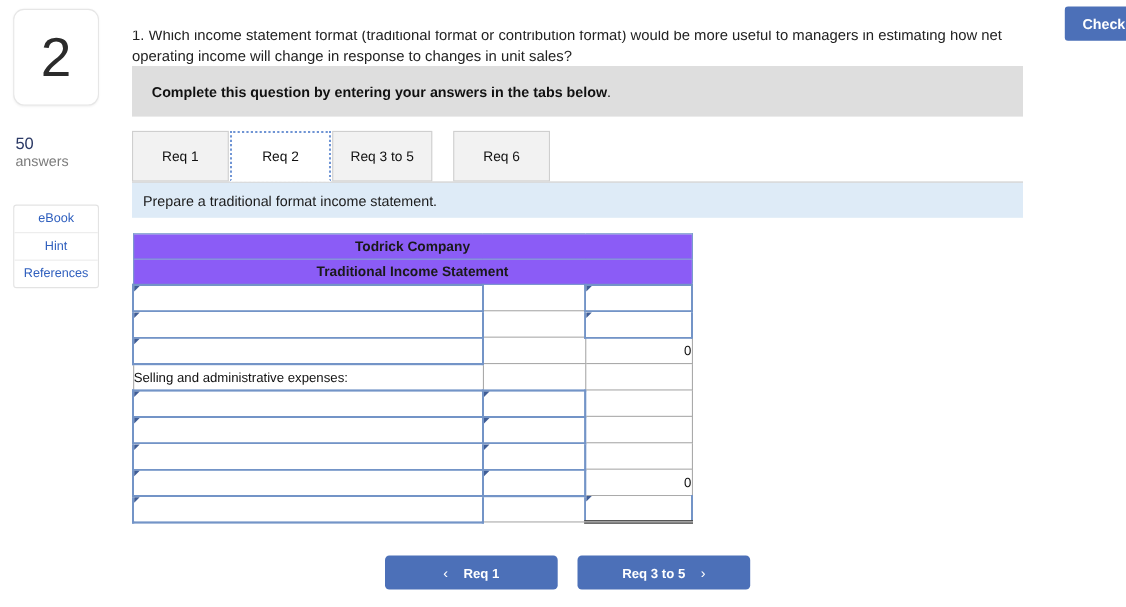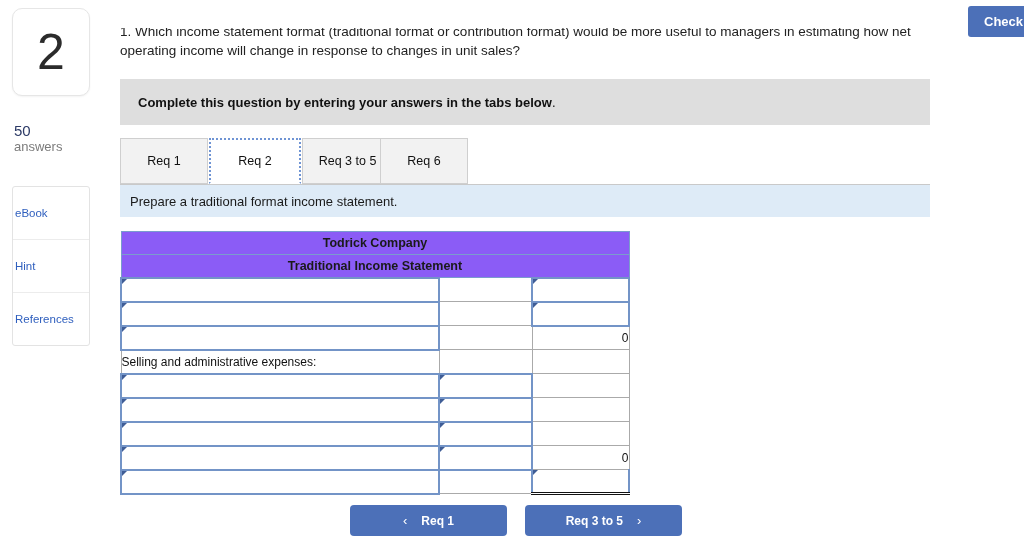--- a/index.html
+++ b/index.html
@@ -23,22 +23,22 @@
   }
   .qnum-card span { font-size:50px; color:#2b2b2b; font-weight:400; line-height:1; }
   .pts-wrap { margin-top:26px; padding-left:2px; }
   .pts-num { font-size:15px; color:#2c3a66; line-height:1.15; }
   .pts-lbl { font-size:13px; color:#7b7b7b; line-height:1.25; }
   .link-stack {
     margin-top:30px; width:78px;
     border:1px solid #e3e3e3; border-radius:3px; overflow:hidden; background:#fff;
   }
   .link-stack .lnk {
-    display:block; text-align:left; font-size:11.5px; color:#2f5fbe;
-    padding:20px 2px; border-bottom:1px solid #ececec; cursor:pointer;
+    display:block; text-align:center; font-size:11.5px; color:#2f5fbe;
+    padding:6px 2px; border-bottom:1px solid #ececec; cursor:pointer;
     white-space:nowrap;
   }
   .link-stack .lnk:last-child { border-bottom:none; }
 
   
   .check-btn {
     position:absolute; left:968px; top:6px;
     background:#4c70b8; color:#fff; font-size:13px; font-weight:bold;
     padding:8px 16px; border:none; border-radius:3px; cursor:pointer;
     white-space:nowrap;
@@ -48,21 +48,21 @@
   .main { position:absolute; left:120px; top:0; width:830px; }
 
   .qtext {
     font-size:13.5px; color:#222; line-height:1.35;
     width:812px; margin-top:28px;
   }
   .qtext .l1 { display:block; height:14px; overflow:hidden; position:relative; }
   .qtext .l1 span { position:absolute; top:-5px; left:0; white-space:nowrap; }
 
   .complete-bar {
-    margin-top:19px; width:810px; height:46px; background:#dedede;
+    width:810px; height:46px; background:#dedede;
     display:flex; align-items:center; padding-left:18px;
     font-size:13px; color:#111;
   }
   .complete-bar b { font-weight:bold; }
 
   .tabs { margin-top:13px; width:810px; height:47px; position:relative; border-bottom:1px solid #c9c9c9; }
   .tab {
     position:absolute; top:0; height:46px;
     background:#f2f2f2; border:1px solid #cfcfcf;
     display:flex; align-items:center; justify-content:center;
@@ -147,21 +147,21 @@
 
     <div class="complete-bar">
       <b>Complete this question by entering your answers in the tabs below</b>
         <span>.</span>
     </div>
 
     <div class="tabs">
       <div class="tab" style="left:0px;width:88px;">Req 1</div>
       <div class="tab active" style="left:89px;width:92px;">Req 2</div>
       <div class="tab" style="left:182px;width:91px;">Req 3 to 5</div>
-      <div class="tab" style="left:260px;width:88px;">Req 6</div>
+      <div class="tab" style="left:292px;width:88px;">Req 6</div>
     </div>
 
     <div class="instr-bar">Prepare a traditional format income statement.</div>
 
     <table class="ws">
       <colgroup>
         <col style="width:318px">
           <col style="width:93px">
           <col style="width:97px">
       </colgroup>

